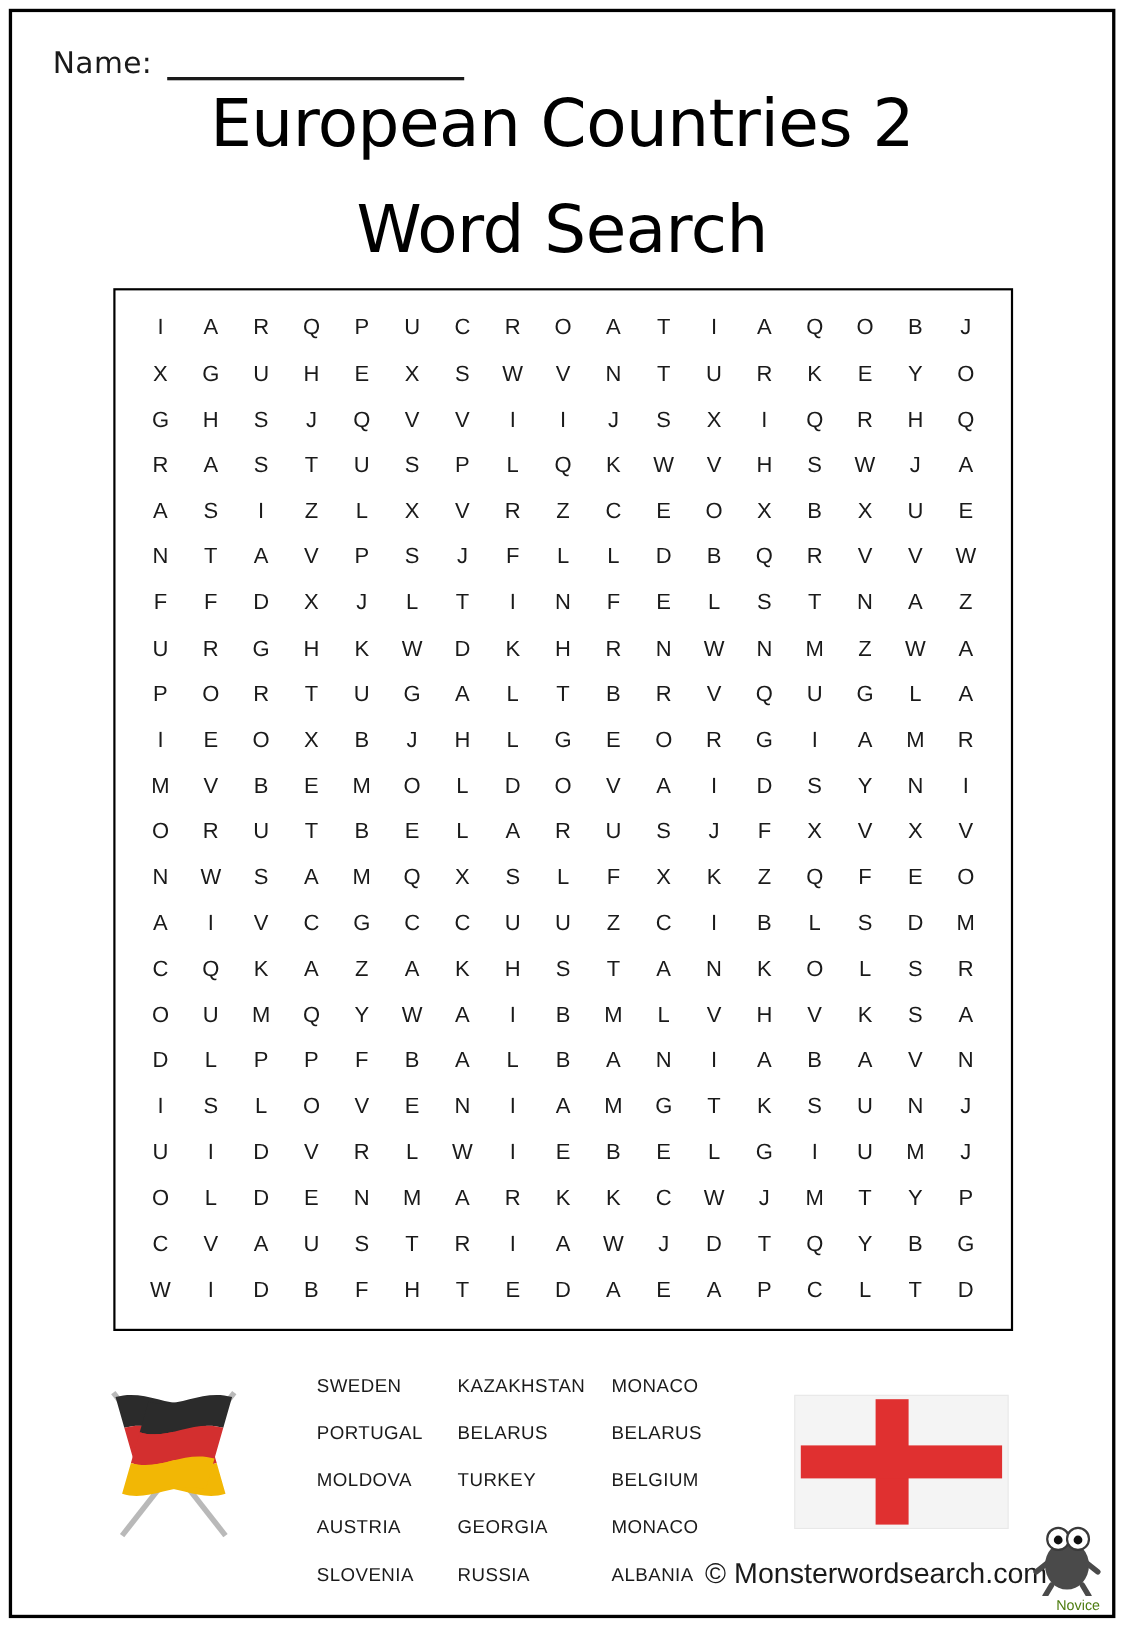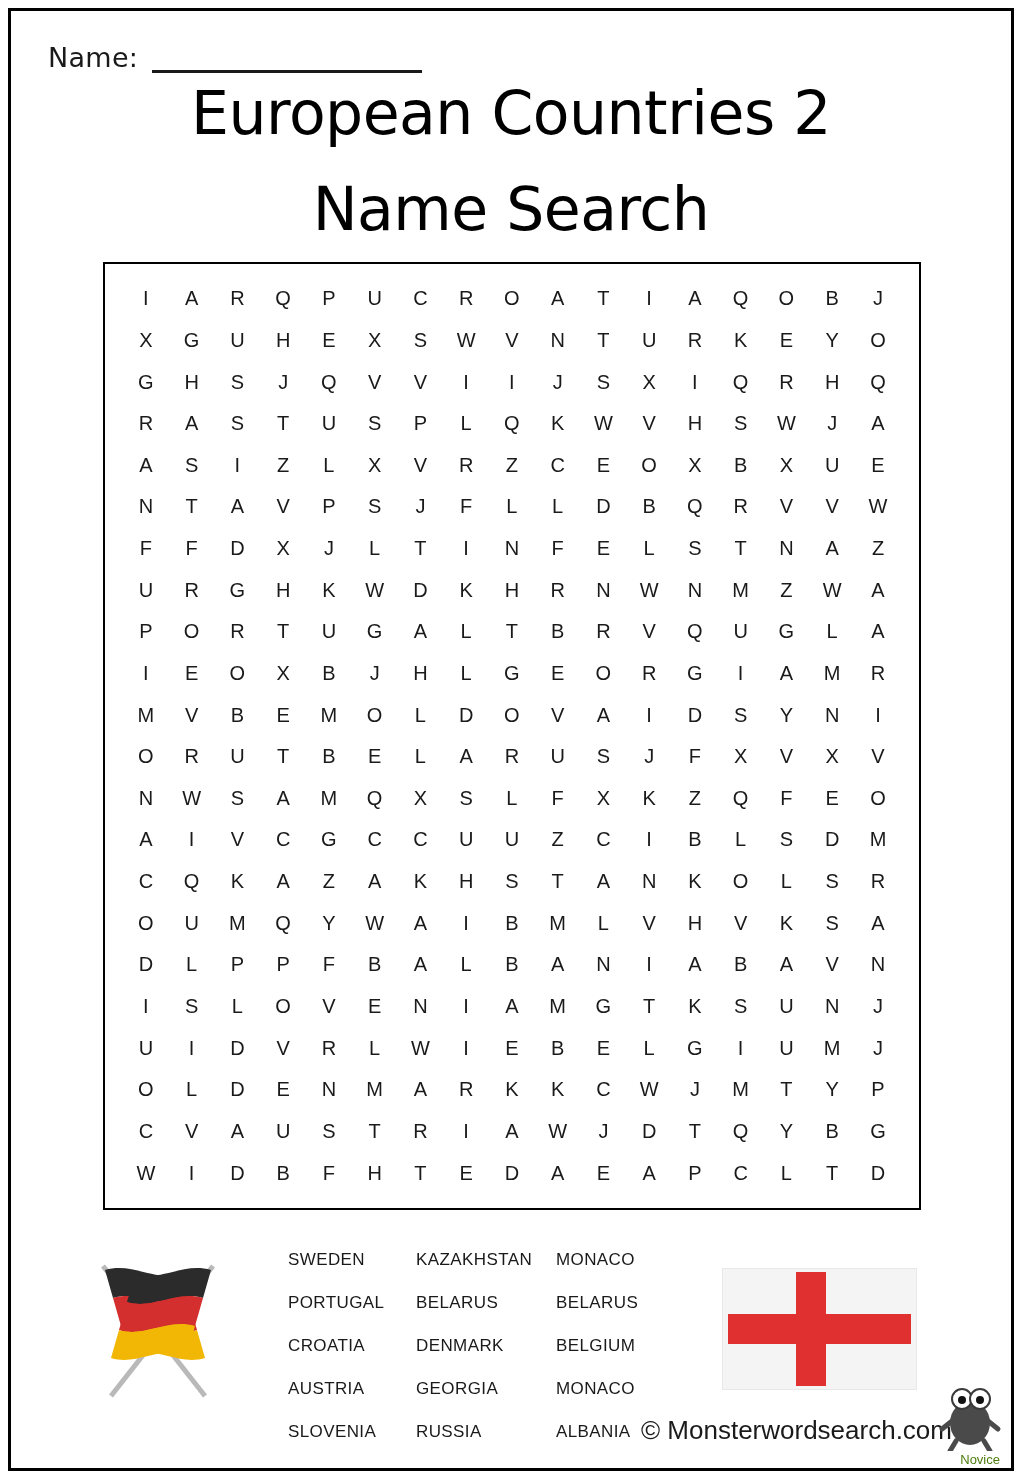--- a/index.html
+++ b/index.html
@@ -165,21 +165,21 @@
 
 <div class="page">
   <div class="page-border"></div>
 
   <div class="name-row">
     <span class="name-label">Name:</span>
     <span class="name-line"></span>
   </div>
 
   <div class="title title-1">European Countries 2</div>
-  <div class="title title-2">Name Search</div>
+  <div class="title title-2">Word Search</div>
 
   <div class="grid-box">
     <table class="grid">
       <tbody id="grid-body">
           <tr>
             <td>I</td>
             <td>A</td>
             <td>R</td>
             <td>Q</td>
             <td>P</td>
@@ -599,22 +599,22 @@
     </table>
   </div>
 
   <div class="wordlist" id="wordlist">
       <span>SWEDEN</span>
       <span>KAZAKHSTAN</span>
       <span>MONACO</span>
       <span>PORTUGAL</span>
       <span>BELARUS</span>
       <span>BELARUS</span>
-      <span>CROATIA</span>
-      <span>DENMARK</span>
+      <span>MOLDOVA</span>
+      <span>TURKEY</span>
       <span>BELGIUM</span>
       <span>AUSTRIA</span>
       <span>GEORGIA</span>
       <span>MONACO</span>
       <span>SLOVENIA</span>
       <span>RUSSIA</span>
       <span>ALBANIA</span>
     </div>
 
   <div class="flags-de">

